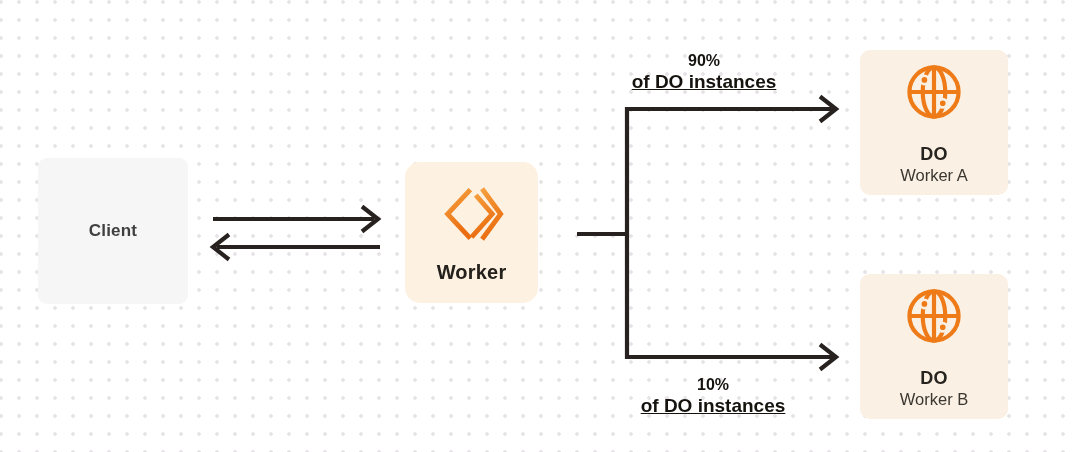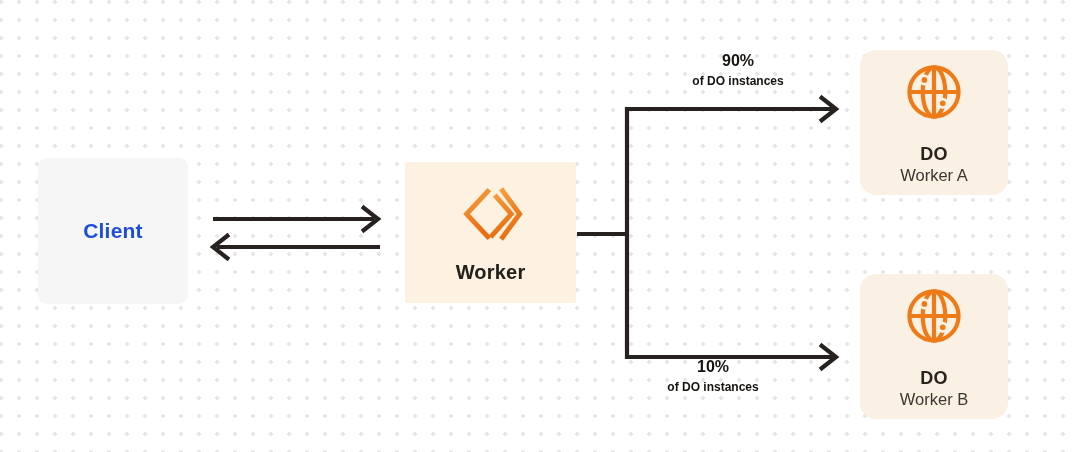--- a/index.html
+++ b/index.html
@@ -33,44 +33,44 @@
     align-items: center;
   }
   .node-client {
     left: 38px; top: 158px;
     width: 150px; height: 146px;
     background: #f6f6f7;
     border-radius: 9px;
     justify-content: center;
   }
   .node-client .node-label {
-    font-size: 21px;
+    font-size: 17px;
     font-weight: 700;
-    color: #1d4ed8;
+    color: #404040;
     letter-spacing: 0.2px;
   }
   .node-worker {
     left: 405px; top: 162px;
-    width: 171px; height: 141px;
+    width: 133px; height: 141px;
     background: #fdf1e2;
-    border-radius: 2px;
+    border-radius: 15px;
     padding-top: 20px;
   }
   .node-worker .node-label {
     margin-top: 11px;
     font-size: 20px;
     font-weight: 700;
     color: #24211c;
     letter-spacing: 0.2px;
   }
   .node-do {
     left: 860px;
     width: 148px; height: 145px;
     background: #faf0e3;
-    border-radius: 16px;
+    border-radius: 10px;
     padding-top: 12px;
   }
   .node-do-a { top: 50px; }
   .node-do-b { top: 274px; }
   .node-do .node-title {
     margin-top: 17px;
     font-size: 18px;
     font-weight: 700;
     line-height: 22px;
     color: #27231e;
@@ -87,26 +87,27 @@
     width: 240px;
     text-align: center;
     color: #16130f;
   }
   .split-label .pct {
     font-size: 16px;
     font-weight: 700;
     line-height: 21px;
   }
   .split-label .caption {
-    font-size: 12px;
+    font-size: 19px;
     font-weight: 700;
     line-height: 21px;
+    text-decoration: underline;
   }
-  .split-label-top { left: 618px; top: 50px; }
-  .split-label-bottom { left: 593px; top: 356px; }
+  .split-label-top { left: 584px; top: 50px; }
+  .split-label-bottom { left: 593px; top: 374px; }
   .icon-wrap { display: block; }
 </style>
 </head>
 <body>
 
 <div class="canvas">
 
   <svg class="connectors" viewBox="0 0 1072 452" fill="none" stroke="#272220" stroke-width="4.2" stroke-linecap="butt" stroke-linejoin="miter">
 
     <g>

